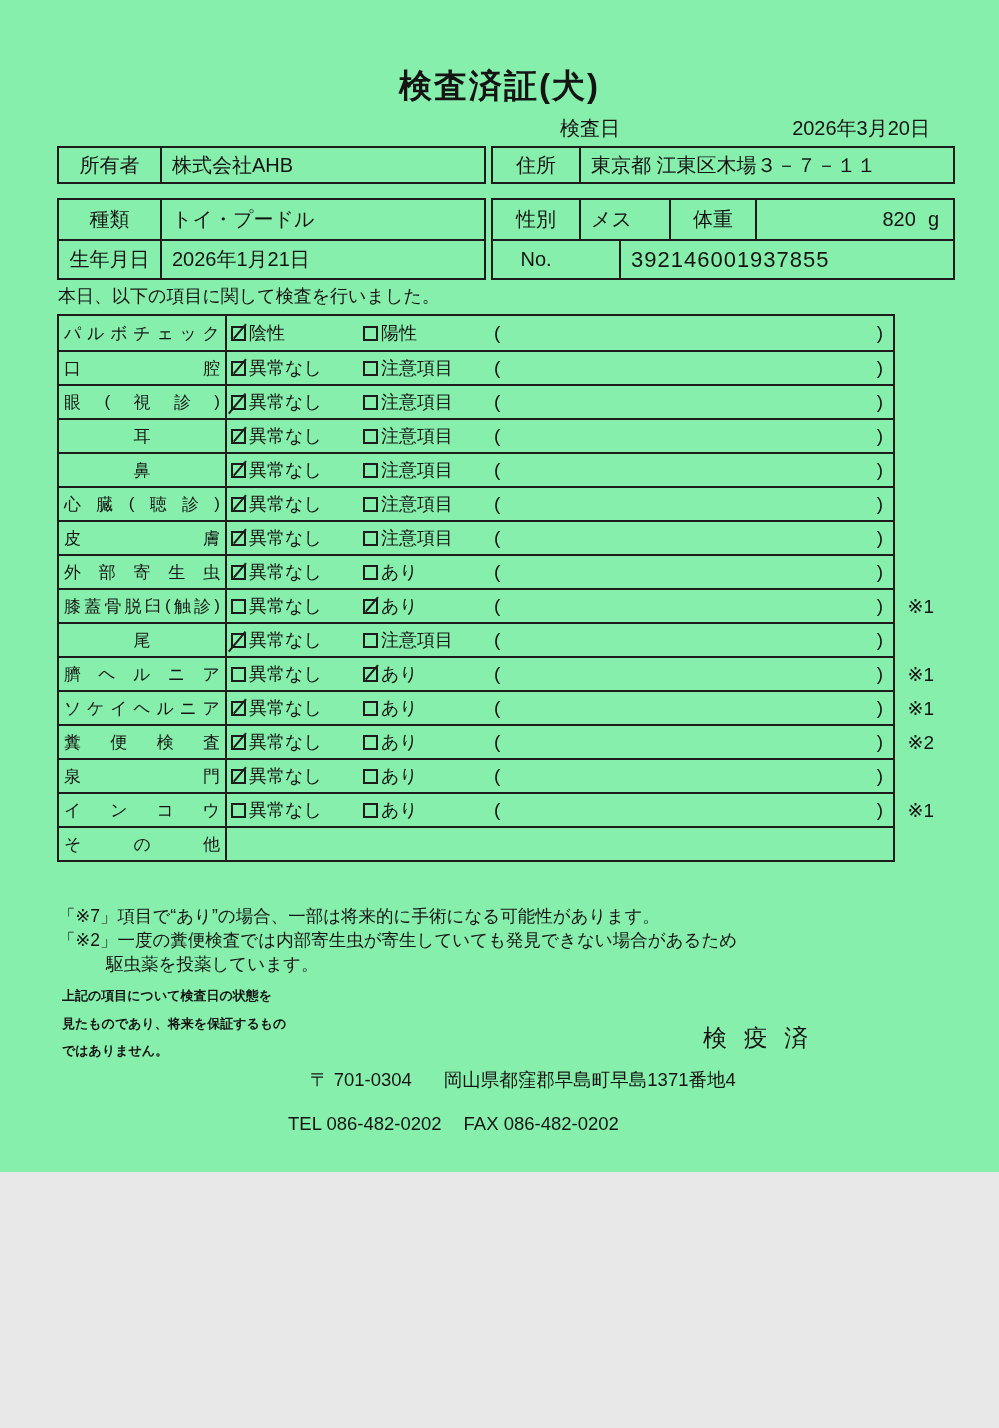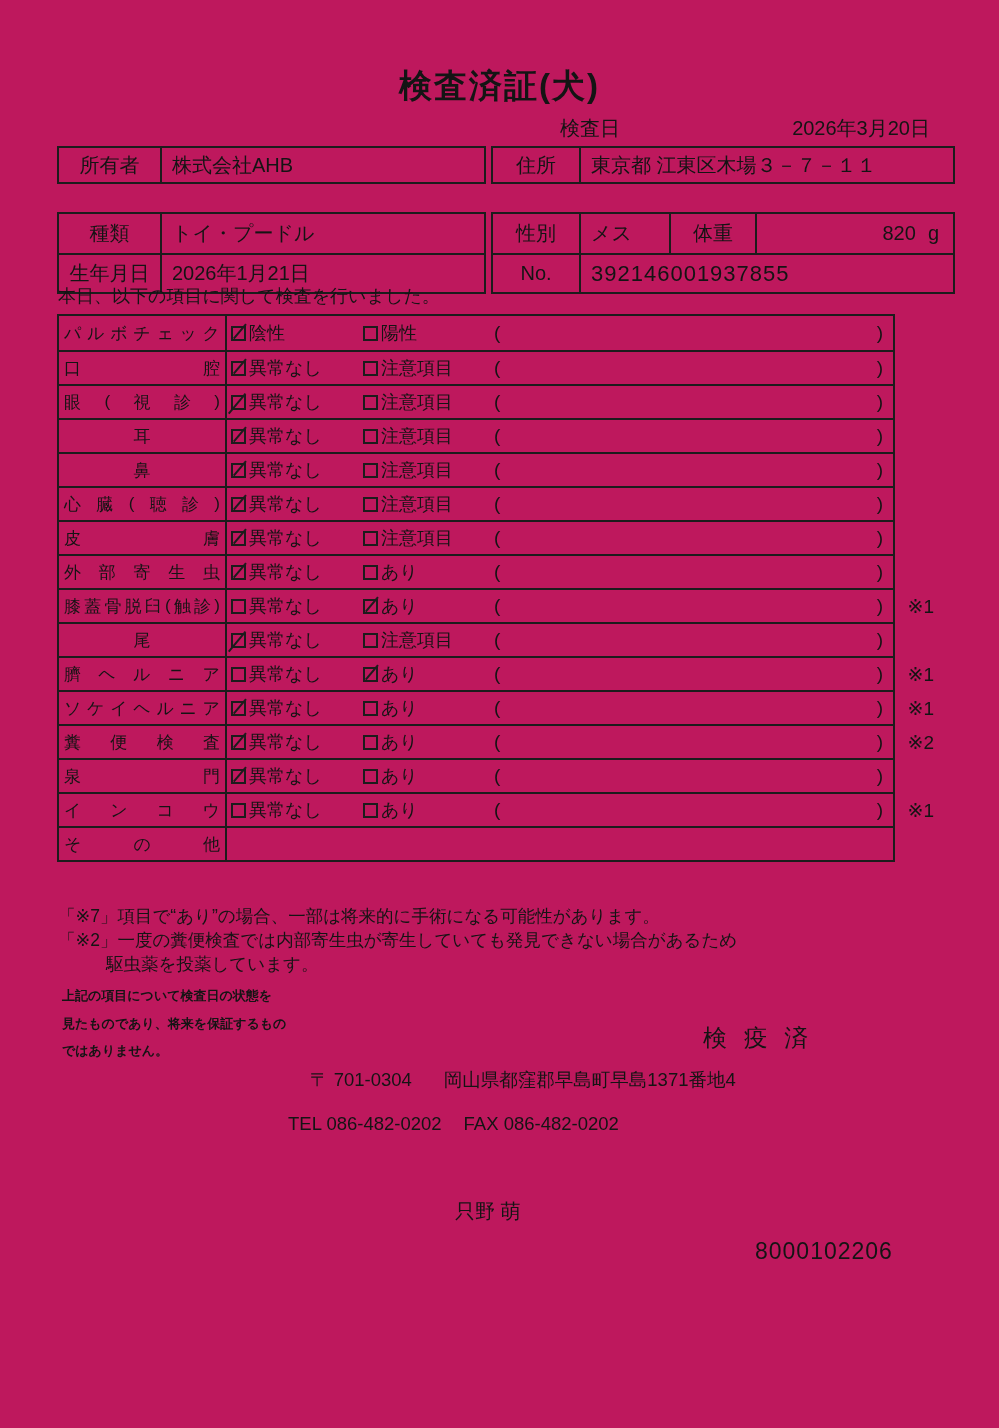--- a/index.html
+++ b/index.html
@@ -1,49 +1,49 @@
 <!DOCTYPE html>
 <html><head>
 <meta charset="utf-8">
 <style>
   * { box-sizing: border-box; margin: 0; padding: 0; }
   html, body { background: #e8e8e8; }
   body { font-family: "Liberation Sans", "DejaVu Sans", sans-serif; color: #141414; }
   .page {
-    position: relative; width: 999px; height: 1428px;
-    background: #be185d; margin: 0 auto; overflow: hidden;
+    position: relative; width: 999px; height: 1172px;
+    background: #86efac; margin: 0 auto; overflow: hidden;
   }
   .doc-title {
     position: absolute; top: 64px; left: 0; width: 100%;
     text-align: center; font-size: 33px; font-weight: 600; letter-spacing: 2px;
   }
   .date-row {
     position: absolute; top: 115px; left: 560px; right: 69px;
     display: flex; justify-content: space-between; font-size: 20px;
   }
   
   .info-band { position: absolute; left: 57px; right: 44px; display: flex; gap: 5px; }
   .band-owner { top: 146px; }
-  .band-pet { top: 212px; }
+  .band-pet { top: 198px; }
   .blk { border: 2px solid #1c1c1c; display: flex; flex-direction: column; }
   .blk-left { width: 429px; }
   .blk-right { flex: 1; }
   .trow { display: flex; height: 34px; }
   .band-pet .trow { height: 39px; }
   .trow + .trow { border-top: 2px solid #1c1c1c; }
   .cell { display: flex; align-items: center; font-size: 20px; }
   .cell + .cell { border-left: 2px solid #1c1c1c; }
   .cell.hd { justify-content: center; }
   .cell.val { padding-left: 10px; }
   .w-label { width: 101px; flex: none; }
   .w-small { width: 86px; flex: none; }
   .w-sex { width: 90px; flex: none; }
   .cell.flex1 { flex: 1; }
   .cell.weight { flex: 1; justify-content: flex-end; padding-right: 14px; gap: 12px; }
-  .no-value { font-size: 22px; letter-spacing: 1px; }
+  .no-value { font-size: 22px; letter-spacing: 1px; margin-left: 40px; }
   .intro-line { position: absolute; top: 284px; left: 58px; font-size: 18px; font-weight: 500; }
   
   .checklist { position: absolute; top: 314px; left: 57px; width: 838px; border: 2px solid #1c1c1c; }
   .chk-row { position: relative; display: flex; height: 34px; }
   .chk-row + .chk-row { border-top: 2px solid #1c1c1c; }
   .row-label {
     width: 168px; flex: none; border-right: 2px solid #1c1c1c;
     display: flex; align-items: center; justify-content: space-between;
     padding: 0 5px; font-size: 17px; overflow: hidden; white-space: nowrap;
   }

